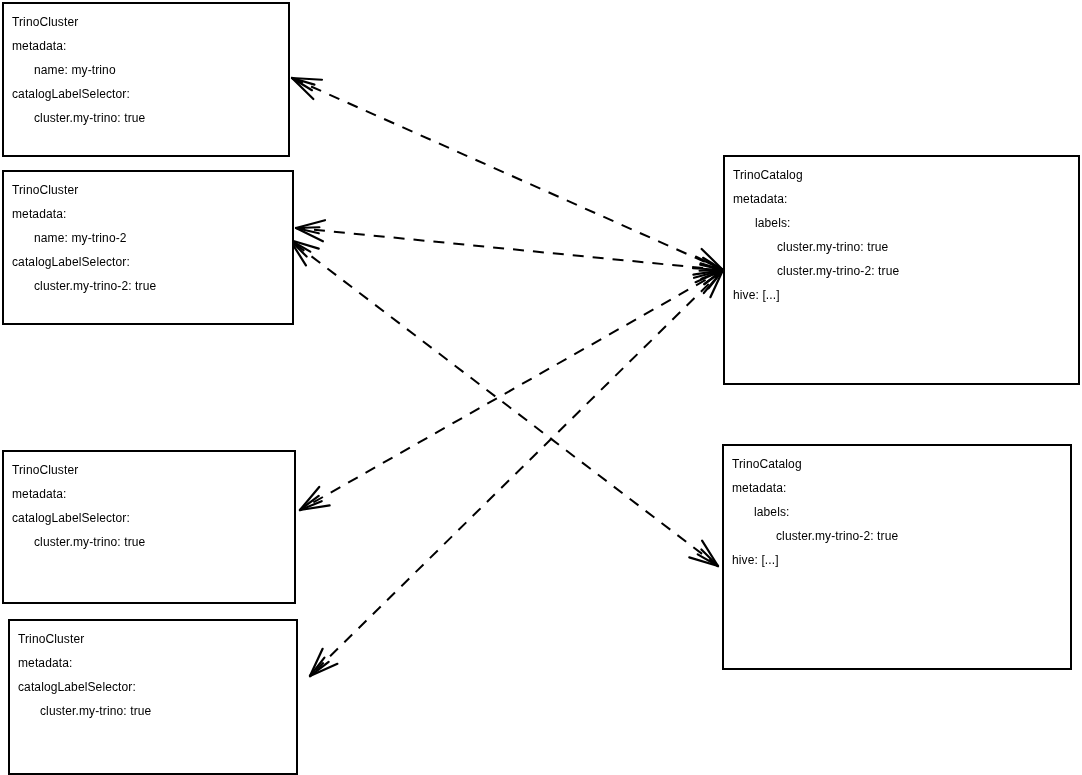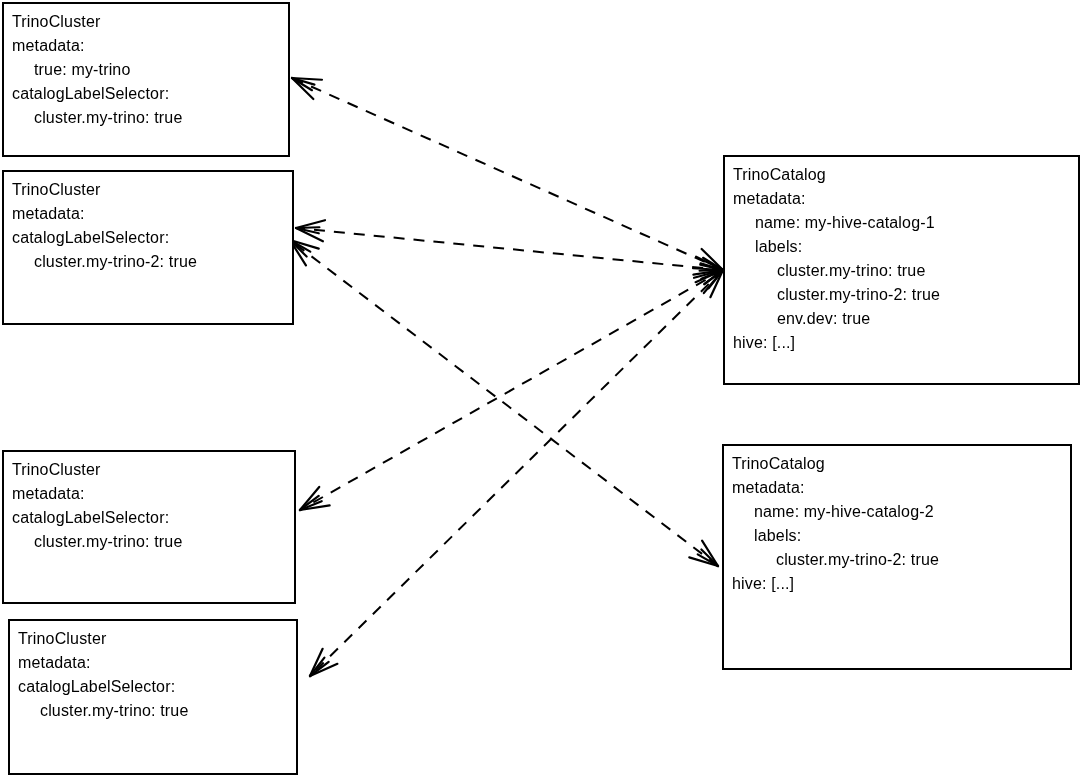--- a/index.html
+++ b/index.html
@@ -24,21 +24,21 @@
     pointer-events: none;
   }
   .node {
     position: absolute;
     box-sizing: border-box;
     border: 2px solid #000000;
     background: #ffffff;
     padding: 6px 0 0 8px;
   }
   .node-line {
-    font-size: 16px;
+    font-size: 12px;
     line-height: 24px;
     color: #000000;
     white-space: pre;
     letter-spacing: 0.01em;
   }
   .ind-0 { padding-left: 0px; }
   .ind-1 { padding-left: 22px; }
   .ind-2 { padding-left: 44px; }
 </style>
 </head>
@@ -100,54 +100,52 @@
         <line x1="723" y1="270" x2="695.5689509485356" y2="282.14650352719485" stroke="#000000" stroke-width="2.2" stroke-linecap="round"></line>
         <line x1="723" y1="270" x2="704.3271425390174" y2="284.1026378469358" stroke="#000000" stroke-width="2.2" stroke-linecap="round"></line>
         <line x1="723" y1="270" x2="708.5802516073976" y2="288.4290763820122" stroke="#000000" stroke-width="2.2" stroke-linecap="round"></line>
         <line x1="723" y1="270" x2="710.3863984106439" y2="297.21942422140836" stroke="#000000" stroke-width="2.2" stroke-linecap="round"></line>
       </g>
     </svg>
 
   <div class="node" style="left: 2px; top: 2px; width: 288px; height: 155px; border-color: rgb(0, 0, 0);">
       <div class="node-line ind-0">TrinoCluster</div>
       <div class="node-line ind-0">metadata:</div>
-      <div class="node-line ind-1">true: my-trino</div>
+      <div class="node-line ind-1">name: my-trino</div>
       <div class="node-line ind-0">catalogLabelSelector:</div>
       <div class="node-line ind-1">cluster.my-trino: true</div>
     </div>
   <div class="node" style="left: 2px; top: 170px; width: 292px; height: 155px; border-color: rgb(0, 0, 0);">
       <div class="node-line ind-0">TrinoCluster</div>
       <div class="node-line ind-0">metadata:</div>
+      <div class="node-line ind-1">name: my-trino-2</div>
       <div class="node-line ind-0">catalogLabelSelector:</div>
       <div class="node-line ind-1">cluster.my-trino-2: true</div>
     </div>
   <div class="node" style="left: 2px; top: 450px; width: 294px; height: 154px; border-color: rgb(0, 0, 0);">
       <div class="node-line ind-0">TrinoCluster</div>
       <div class="node-line ind-0">metadata:</div>
       <div class="node-line ind-0">catalogLabelSelector:</div>
       <div class="node-line ind-1">cluster.my-trino: true</div>
     </div>
   <div class="node" style="left: 8px; top: 619px; width: 290px; height: 156px; border-color: rgb(0, 0, 0);">
       <div class="node-line ind-0">TrinoCluster</div>
       <div class="node-line ind-0">metadata:</div>
       <div class="node-line ind-0">catalogLabelSelector:</div>
       <div class="node-line ind-1">cluster.my-trino: true</div>
     </div>
   <div class="node" style="left: 723px; top: 155px; width: 357px; height: 230px; border-color: rgb(0, 0, 0);">
       <div class="node-line ind-0">TrinoCatalog</div>
       <div class="node-line ind-0">metadata:</div>
-      <div class="node-line ind-1">name: my-hive-catalog-1</div>
       <div class="node-line ind-1">labels:</div>
       <div class="node-line ind-2">cluster.my-trino: true</div>
       <div class="node-line ind-2">cluster.my-trino-2: true</div>
-      <div class="node-line ind-2">env.dev: true</div>
       <div class="node-line ind-0">hive: [...]</div>
     </div>
   <div class="node" style="left: 722px; top: 444px; width: 350px; height: 226px; border-color: rgb(0, 0, 0);">
       <div class="node-line ind-0">TrinoCatalog</div>
       <div class="node-line ind-0">metadata:</div>
-      <div class="node-line ind-1">name: my-hive-catalog-2</div>
       <div class="node-line ind-1">labels:</div>
       <div class="node-line ind-2">cluster.my-trino-2: true</div>
       <div class="node-line ind-0">hive: [...]</div>
     </div>
 
 </div>
 
 </body></html>

